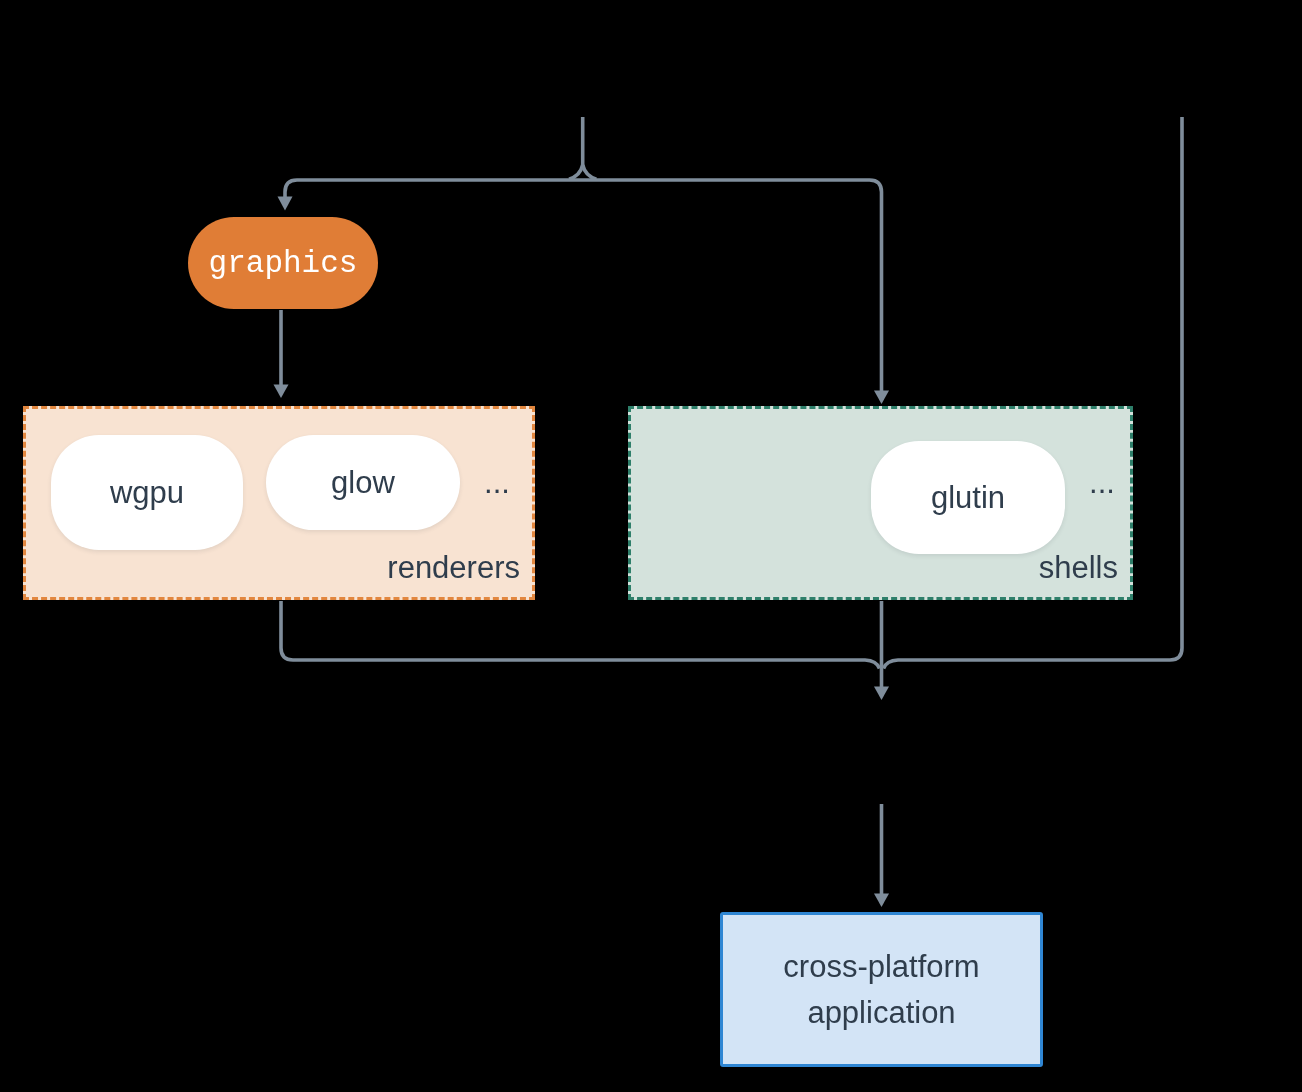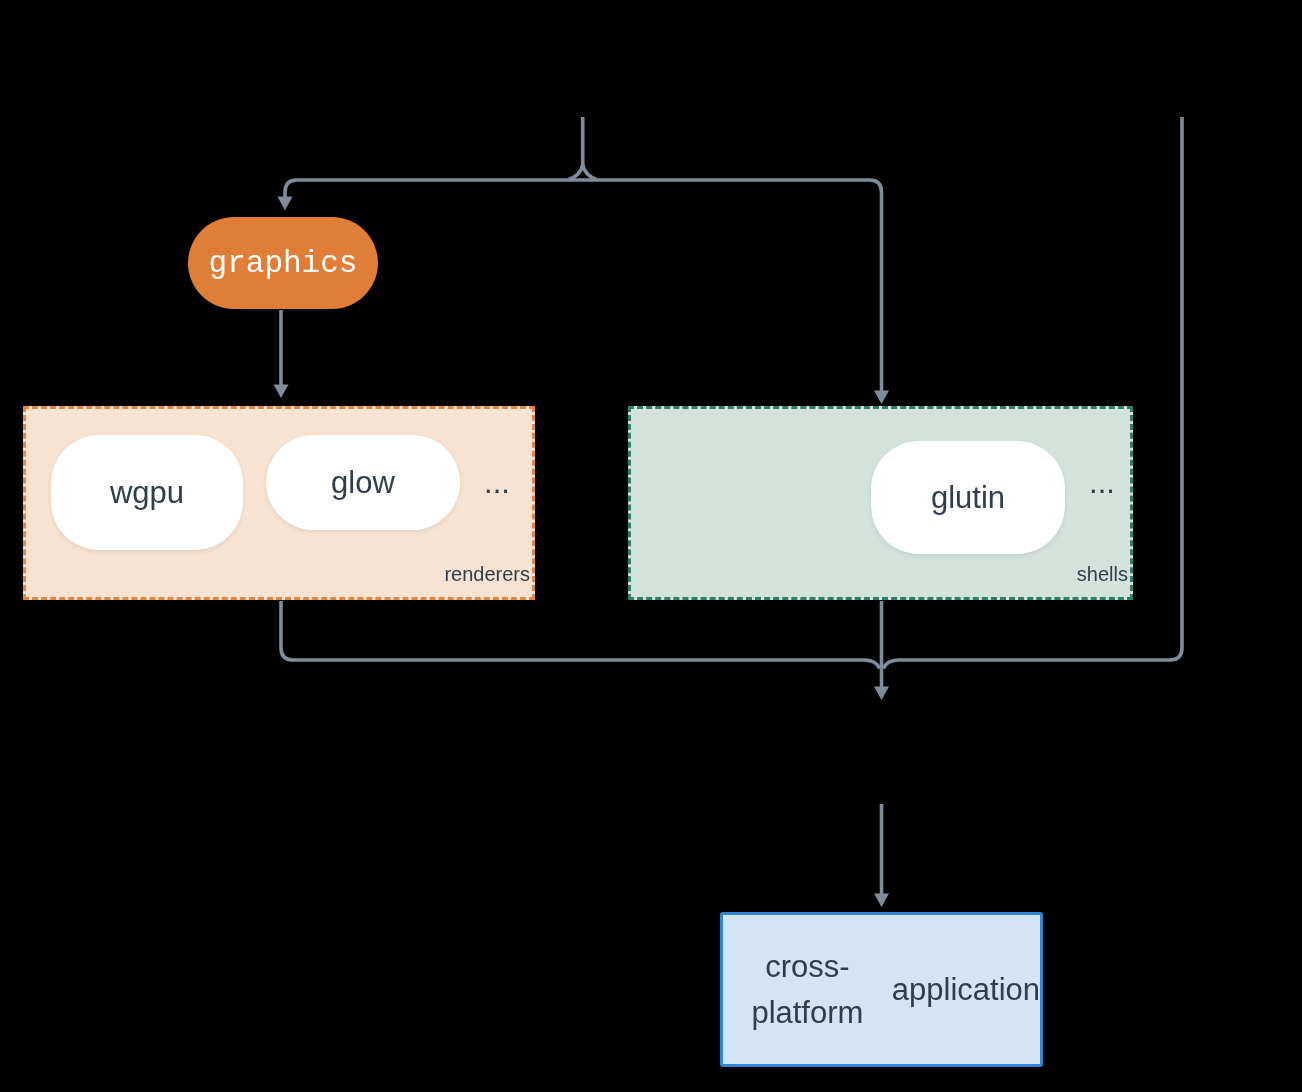--- a/index.html
+++ b/index.html
@@ -46,23 +46,23 @@
 
   .group {
     position: absolute;
     border: 3px dashed;
   }
   .group.renderers { background: #f8e3d2; border-color: #e2873f; }
   .group.shells    { background: #d4e2dc; border-color: #2e7f6a; }
 
   .group-label {
     position: absolute;
-    right: 2px;
+    right: 12px;
     bottom: 11px;
-    font-size: 20px;
+    font-size: 31px;
     color: #2f3d4c;
   }
 
   .ellipsis {
     position: absolute;
     left: 445px;
     top: 26px;
     width: 52px;
     height: 95px;
     display: flex;
@@ -75,21 +75,21 @@
   .app-box {
     position: absolute;
     left: 720px;
     top: 912px;
     width: 323px;
     height: 155px;
     background: #d3e4f6;
     border: 3px solid #2f86d3;
     border-radius: 3px;
     display: flex;
-    flex-direction: row;
+    flex-direction: column;
     align-items: center;
     justify-content: center;
     font-size: 31px;
     line-height: 46px;
     color: #2f3d4c;
     text-align: center;
   }
 </style>
 </head>
 <body>

